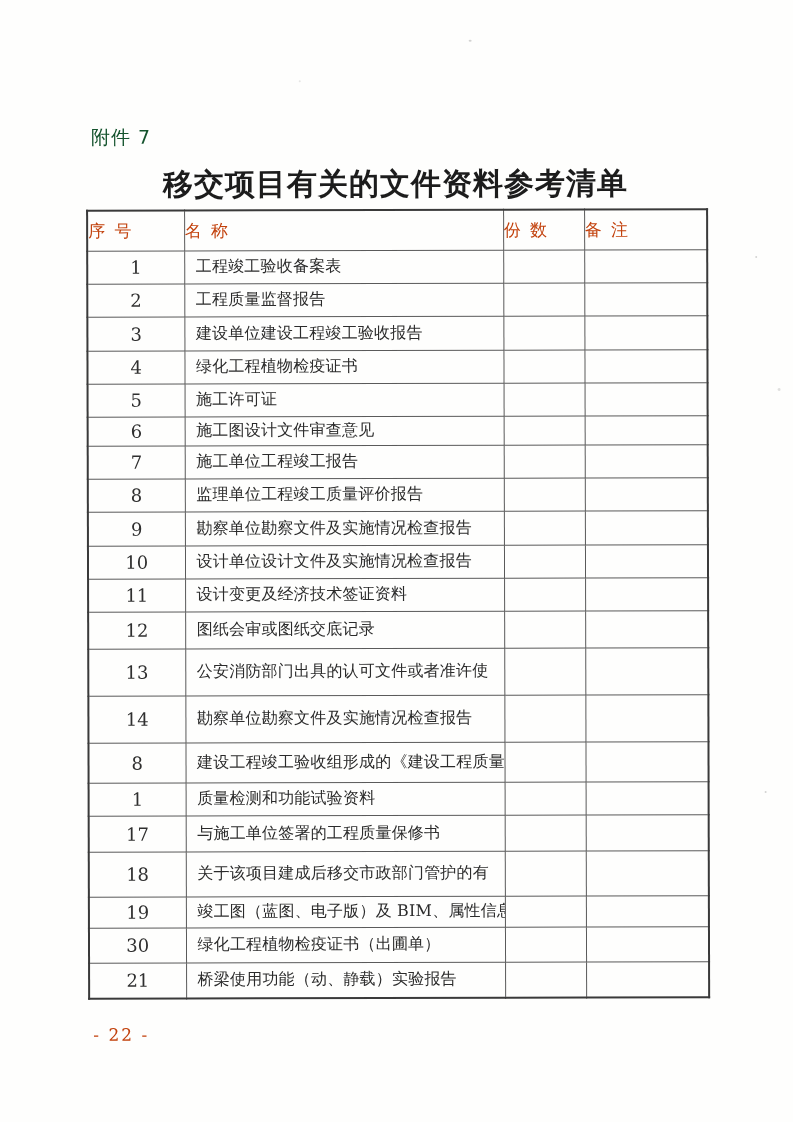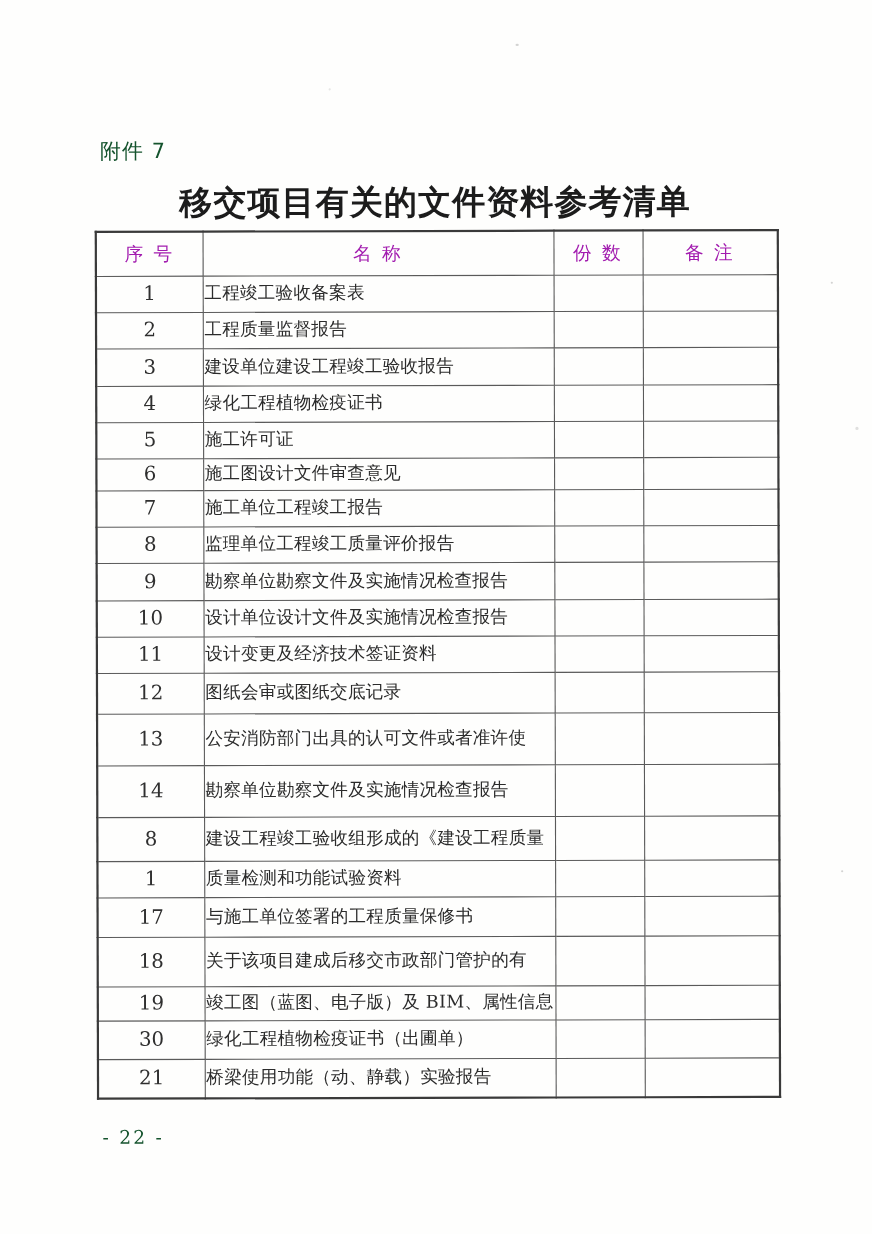--- a/index.html
+++ b/index.html
@@ -33,37 +33,37 @@
     background:transparent;
   }
   .doc-table th,.doc-table td{
     border:1px solid #5a5a5a;
     padding:0;
     vertical-align:middle;
     overflow:hidden;
   }
   .doc-table thead tr{height:40px;}
   .doc-table th{
-    font-weight:400;font-size:17px;color:#a21caf;
-    text-align:center;letter-spacing:2px;white-space:nowrap;
+    font-weight:400;font-size:17px;color:#c2410c;
+    text-align:left;letter-spacing:2px;white-space:nowrap;
   }
   td.cell-no{
     text-align:center;font-size:18px;color:#2f2f2f;
     font-family:"DejaVu Serif","Liberation Serif",serif;
   }
   td.cell-name{
     font-size:16px;color:#2b2b2b;
-    padding-left:1px;letter-spacing:0.2px;
+    padding-left:11px;letter-spacing:0.2px;
     white-space:nowrap;
   }
   td.cell-copies,td.cell-remark{background:transparent;}
 
   .page-number{
     position:absolute;left:92px;top:1024px;
-    font-size:17px;letter-spacing:2px;color:#14532d;
+    font-size:17px;letter-spacing:2px;color:#c2410c;
   }
 
   
   .speck{position:absolute;border-radius:50%;background:rgba(100,100,100,0.28);}
   .s1{left:470px;top:40px;width:3px;height:2px;}
   .s2{left:756px;top:257px;width:2px;height:2px;}
   .s3{left:778px;top:389px;width:3px;height:3px;background:rgba(120,120,120,0.22);}
   .s4{left:764px;top:792px;width:2px;height:2px;}
   .s5{left:300px;top:80px;width:2px;height:2px;background:rgba(120,120,120,0.18);}
 </style>

